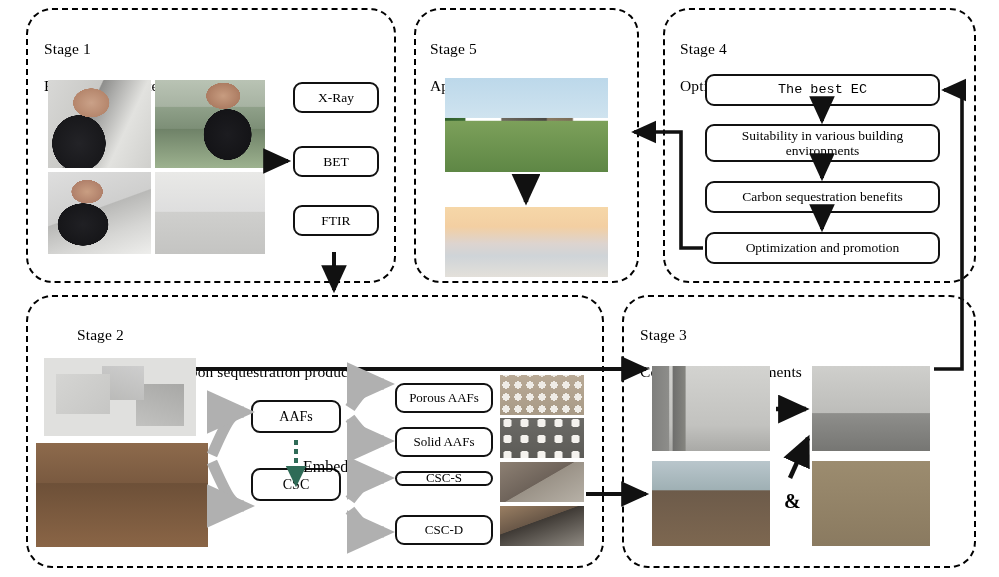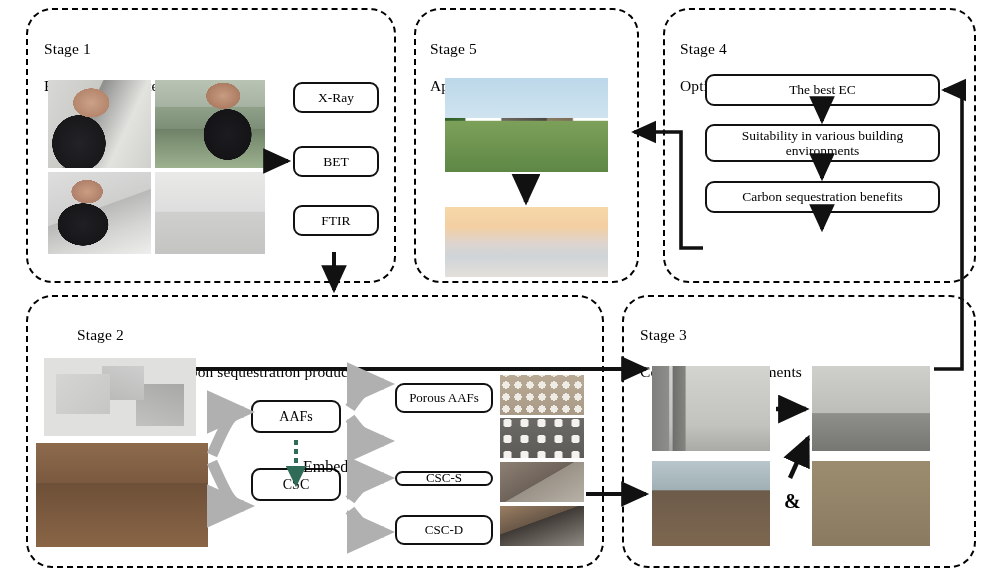--- a/index.html
+++ b/index.html
@@ -91,28 +91,31 @@
         linear-gradient(90deg,rgba(0,0,0,0) 0%,rgba(0,0,0,0) 46%,#9a9a9e 47%,#7b7b80 53%,rgba(0,0,0,0) 54%),
         linear-gradient(90deg,rgba(0,0,0,0) 0%,rgba(0,0,0,0) 63%,#a4a4a8 64%,#87878c 72%,rgba(0,0,0,0) 73%);
        background-position:0 0,0 12px,0 22px,0 26px;
        background-size:auto,auto 44px,auto 34px,auto 30px;
        background-repeat:no-repeat;"></div>
 
   <div class="stage-title" style="left:680px;top:22px;width:270px;">
     <span>Stage 4</span><br>
     <span>Optimization</span>
   </div>
-  <div class="rbox" style="left:705px;top:74px;width:235px;height:32px;">
+  <div class="rbox" style="left:705px;top:74px;width:235px;height:32px;font-family:Liberation Mono, monospace;">
     <span>The best EC</span>
   </div>
   <div class="rbox" style="left:705px;top:124px;width:235px;height:38px;">
     <span>Suitability in various building environments</span>
   </div>
   <div class="rbox" style="left:705px;top:181px;width:235px;height:32px;">
     <span>Carbon sequestration benefits</span>
+  </div>
+  <div class="rbox" style="left:705px;top:232px;width:235px;height:32px;">
+    <span>Optimization and promotion</span>
   </div>
 
   <div class="stage-title" style="left:44px;top:308px;width:520px;margin-left:33px;">
     <span>Stage 2</span><br>
     <span>Preparation of carbon sequestration products</span>
   </div>
 
   <div class="photo" style="left:44px;top:358px;width:152px;height:78px;
        background-image:
         linear-gradient(135deg,#d5d5d3 0%,#c6c6c4 100%),
@@ -138,20 +141,23 @@
   <div class="rbox" style="left:251px;top:400px;width:90px;height:33px;font-size:14px;">
     <span>AAFs</span>
   </div>
   <div class="rbox" style="left:251px;top:468px;width:90px;height:33px;font-size:14px;">
     <span>CSC</span>
   </div>
   <div class="embed-lbl" style="left:303px;top:458px;">Embed</div>
 
   <div class="rbox small" style="left:395px;top:383px;width:98px;height:30px;">
     <span>Porous AAFs</span>
+  </div>
+  <div class="rbox small" style="left:395px;top:427px;width:98px;height:30px;">
+    <span>Solid AAFs</span>
   </div>
   <div class="rbox small" style="left:395px;top:471px;width:98px;height:15px;align-items:center;">
     <span>CSC-S</span>
   </div>
   <div class="rbox small" style="left:395px;top:515px;width:98px;height:30px;">
     <span>CSC-D</span>
   </div>
 
   <div class="photo" style="left:500px;top:375px;width:84px;height:40px;
        background-image:

